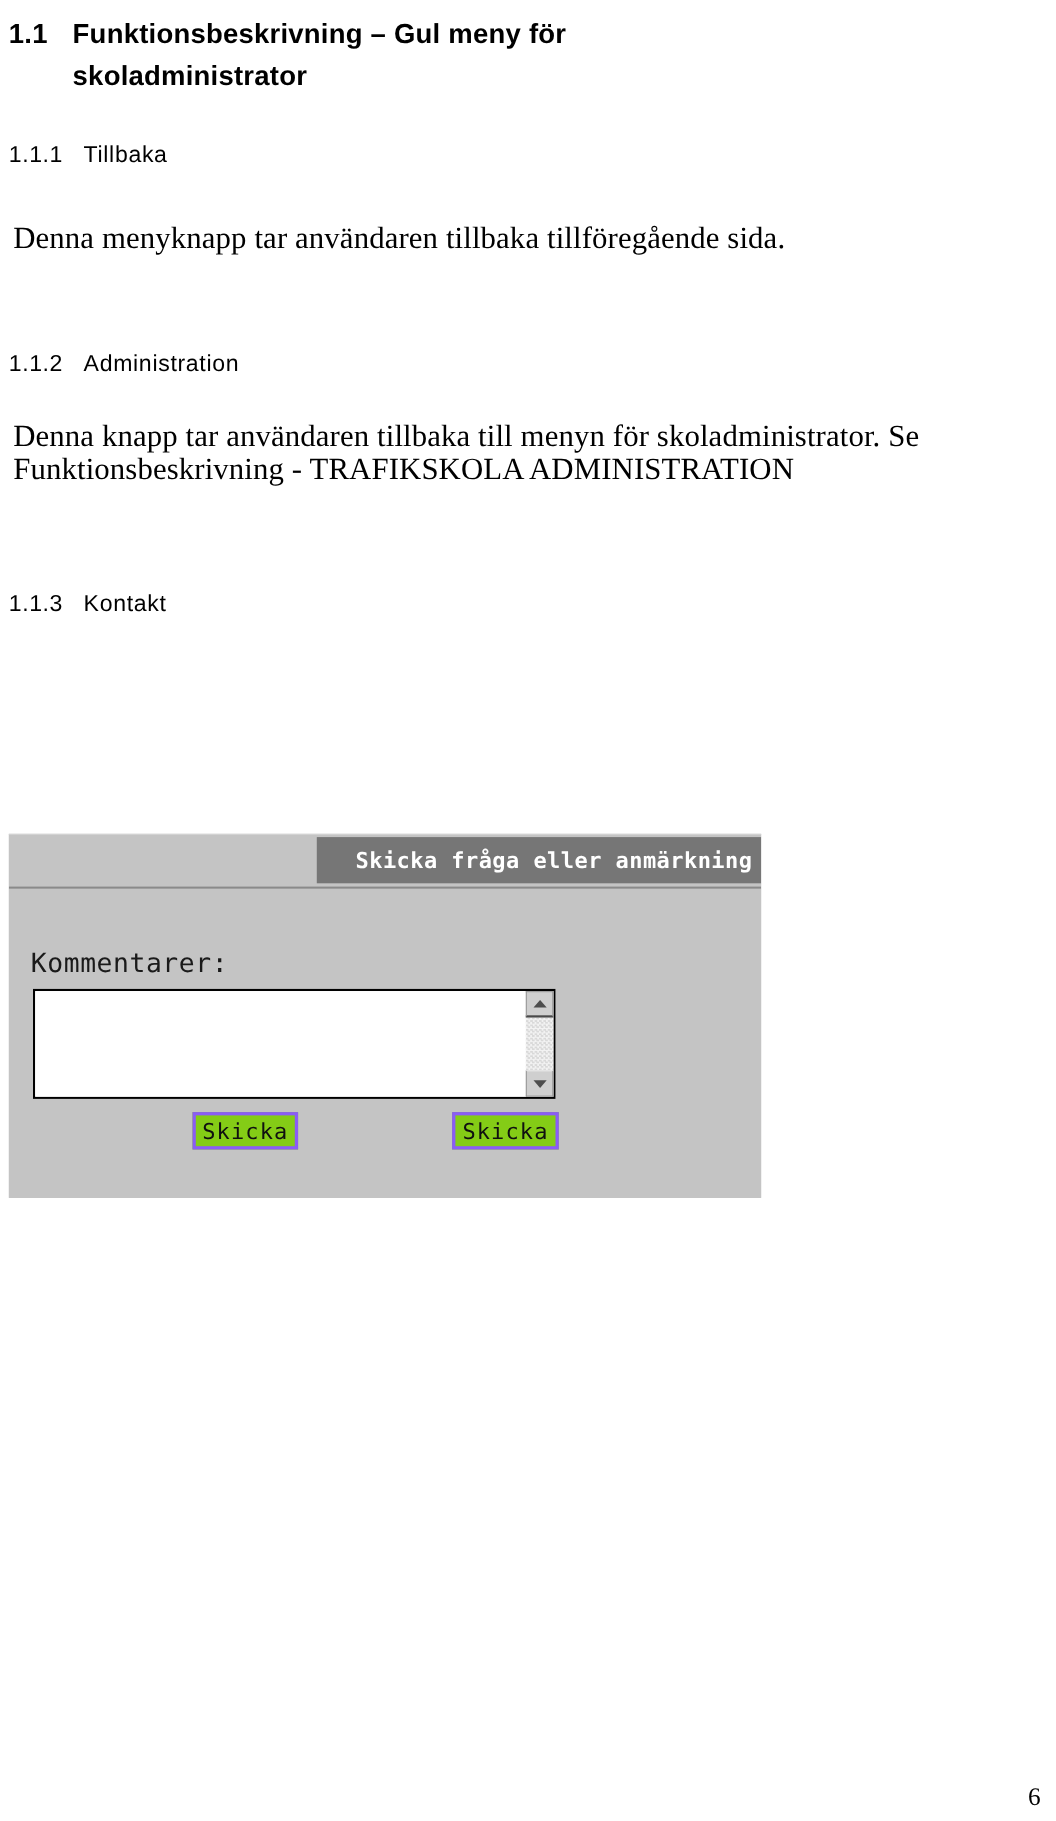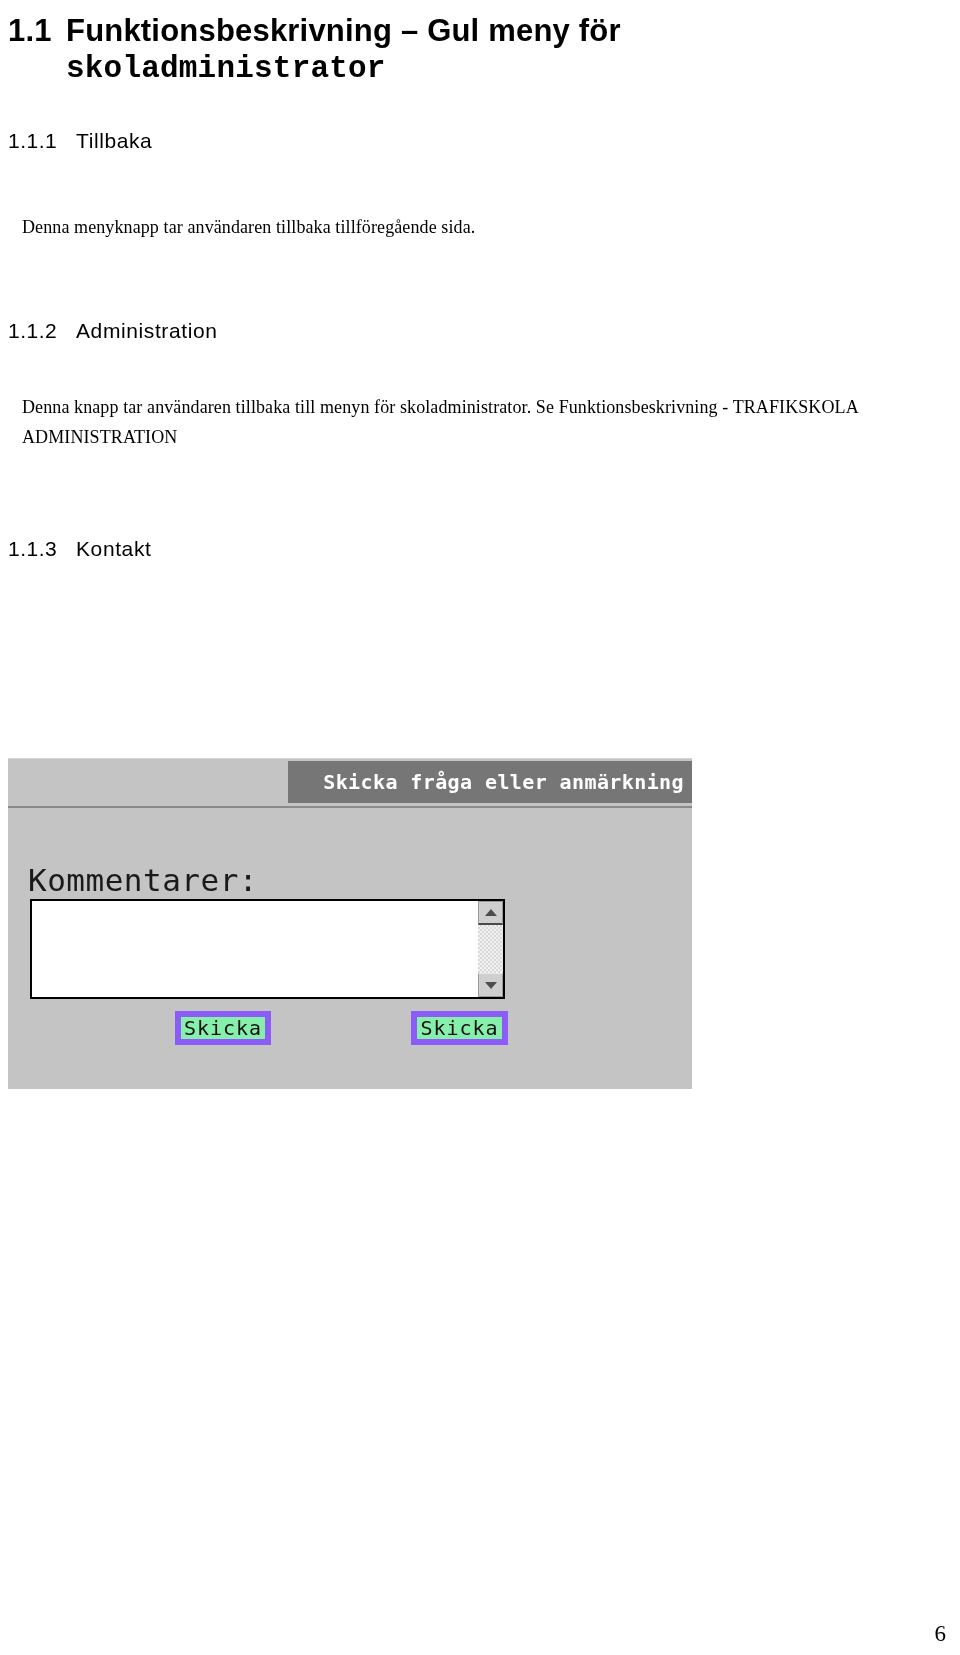--- a/index.html
+++ b/index.html
@@ -22,34 +22,33 @@
     height: 1655px;
     background: #ffffff;
     box-sizing: border-box;
     padding: 0 8px;
   }
 
   
   .h1 {
     font-family: "Liberation Sans", sans-serif;
     font-weight: bold;
-    font-size: 31px;
+    font-size: 25px;
     line-height: 38px;
     letter-spacing: 0.2px;
     margin: 0;
     padding-top: 8px;
   }
   .h1-num {
     display: inline-block;
     min-width: 58px;
   }
   .h1-line2 {
     display: block;
     padding-left: 58px;
-    font-family: Liberation Mono, monospace;
   }
 
   .h2 {
     font-family: "Liberation Sans", sans-serif;
     font-weight: normal;
     font-size: 21px;
     line-height: 26px;
     margin: 0;
     letter-spacing: 0.3px;
   }
@@ -58,23 +57,23 @@
     min-width: 68px;
     letter-spacing: 0.5px;
   }
   .h2-title {
     letter-spacing: 0.6px;
   }
 
   
   .body-text {
     font-family: "Liberation Serif", serif;
-    font-size: 18px;
+    font-size: 28px;
     line-height: 30px;
-    margin: 14px;
+    margin: 4px;
     letter-spacing: 0.1px;
   }
 
   
   .abs { position: absolute; }
 
   #heading-main    { left: 8px;  top: 4px;   width: 940px; }
   #heading-111     { left: 8px;  top: 128px; }
   #para-111        { left: 8px;  top: 198px; width: 930px; }
   #heading-112     { left: 8px;  top: 318px; }
@@ -138,21 +137,21 @@
     right: 0;
     bottom: 0;
     background: #c4c4c4;
   }
 
   .field-label {
     position: absolute;
     left: 20px;
     top: 54px;
     font-family: "DejaVu Sans Mono", monospace;
-    font-size: 31px;
+    font-size: 24px;
     color: #1a1a1a;
     letter-spacing: 0.5px;
     white-space: nowrap;
   }
 
   .textarea-wrap {
     position: absolute;
     left: 22px;
     top: 91px;
     width: 475px;
@@ -214,22 +213,22 @@
   .app-buttons {
     position: absolute;
     left: 0;
     top: 203px;
     width: 100%;
     height: 40px;
   }
   .app-btn {
     position: absolute;
     height: 34px;
-    background: #86efac;
-    border: 6px solid #8b5cf6;
+    background: #84cc16;
+    border: 3px solid #8b5cf6;
     box-sizing: border-box;
     display: flex;
     align-items: center;
     justify-content: center;
     font-family: "DejaVu Sans Mono", monospace;
     font-size: 20px;
     color: #101010;
     letter-spacing: 1px;
   }
   #btn-skicka { left: 167px; width: 96px; }

